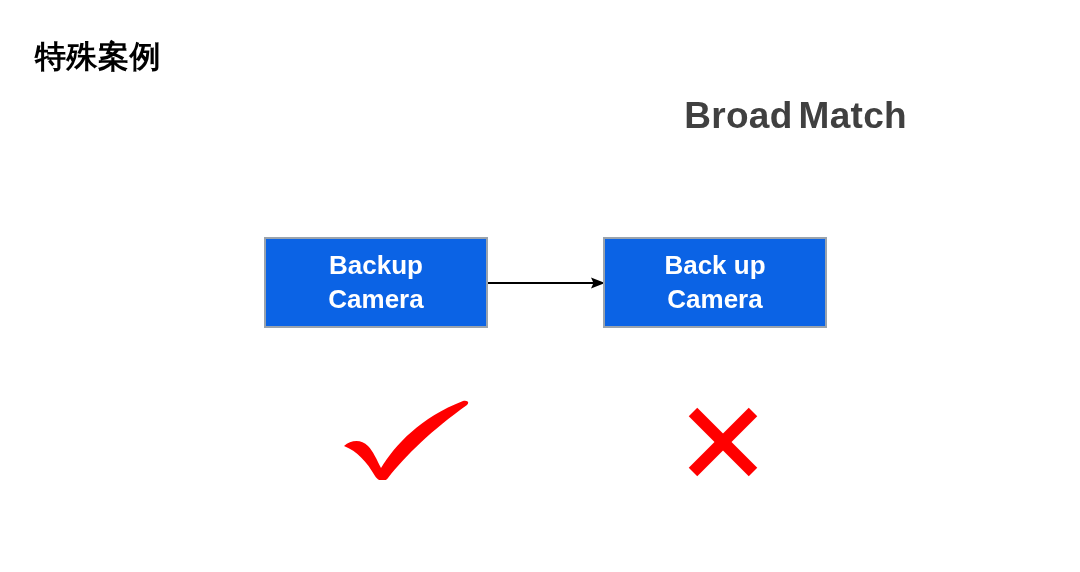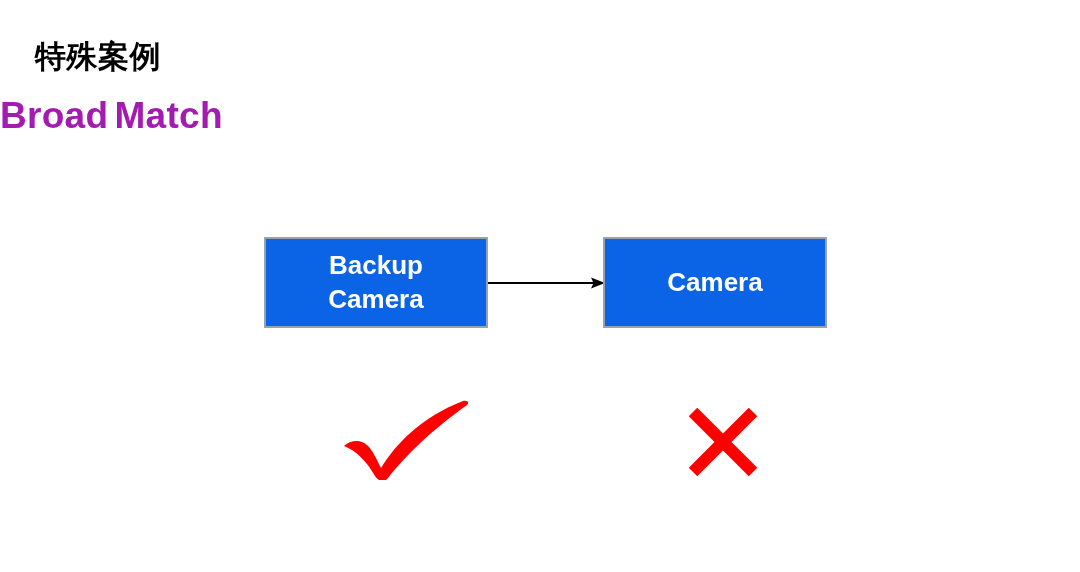--- a/index.html
+++ b/index.html
@@ -34,24 +34,24 @@
     line-height: 1.2;
     white-space: nowrap;
   }
 
   
   .section-heading {
     position: absolute;
     left: 0;
     top: 95px;
     width: 907px;
-    text-align: left;
+    text-align: right;
     font-size: 37px;
     font-weight: bold;
-    color: #a21caf;
+    color: #404040;
     letter-spacing: 0.3px;
     white-space: nowrap;
   }
   .section-heading .hd-word-1 { margin-right: 6px; }
 
   
   .kw-box {
     position: absolute;
     width: 224px;
     height: 91px;
@@ -134,20 +134,21 @@
   </div>
 
   <div class="arrow-wrap">
     <svg width="118" height="22" viewBox="0 0 118 22" aria-hidden="true">
       <line x1="1" y1="11" x2="108" y2="11" stroke="#000000" stroke-width="2.2"></line>
       <polygon points="118,11 104,5.5 106.5,11 104,16.5" fill="#000000"></polygon>
     </svg>
   </div>
 
   <div class="kw-box" id="kw-box-right">
+    <span class="kw-line">Back up</span>
     <span class="kw-line">Camera</span>
   </div>
 
   <div class="verdict-check">
     <svg width="132" height="82" viewBox="0 0 132 82" aria-hidden="true">
       <path d="M3 48 C10 42 20 41 27 48 C32 53 36 62 40 70
                C54 47 80 19 122 3
                C126 2 129 4 126 7
                C92 31 64 58 47 80
                C43 85 37 83 34 78

